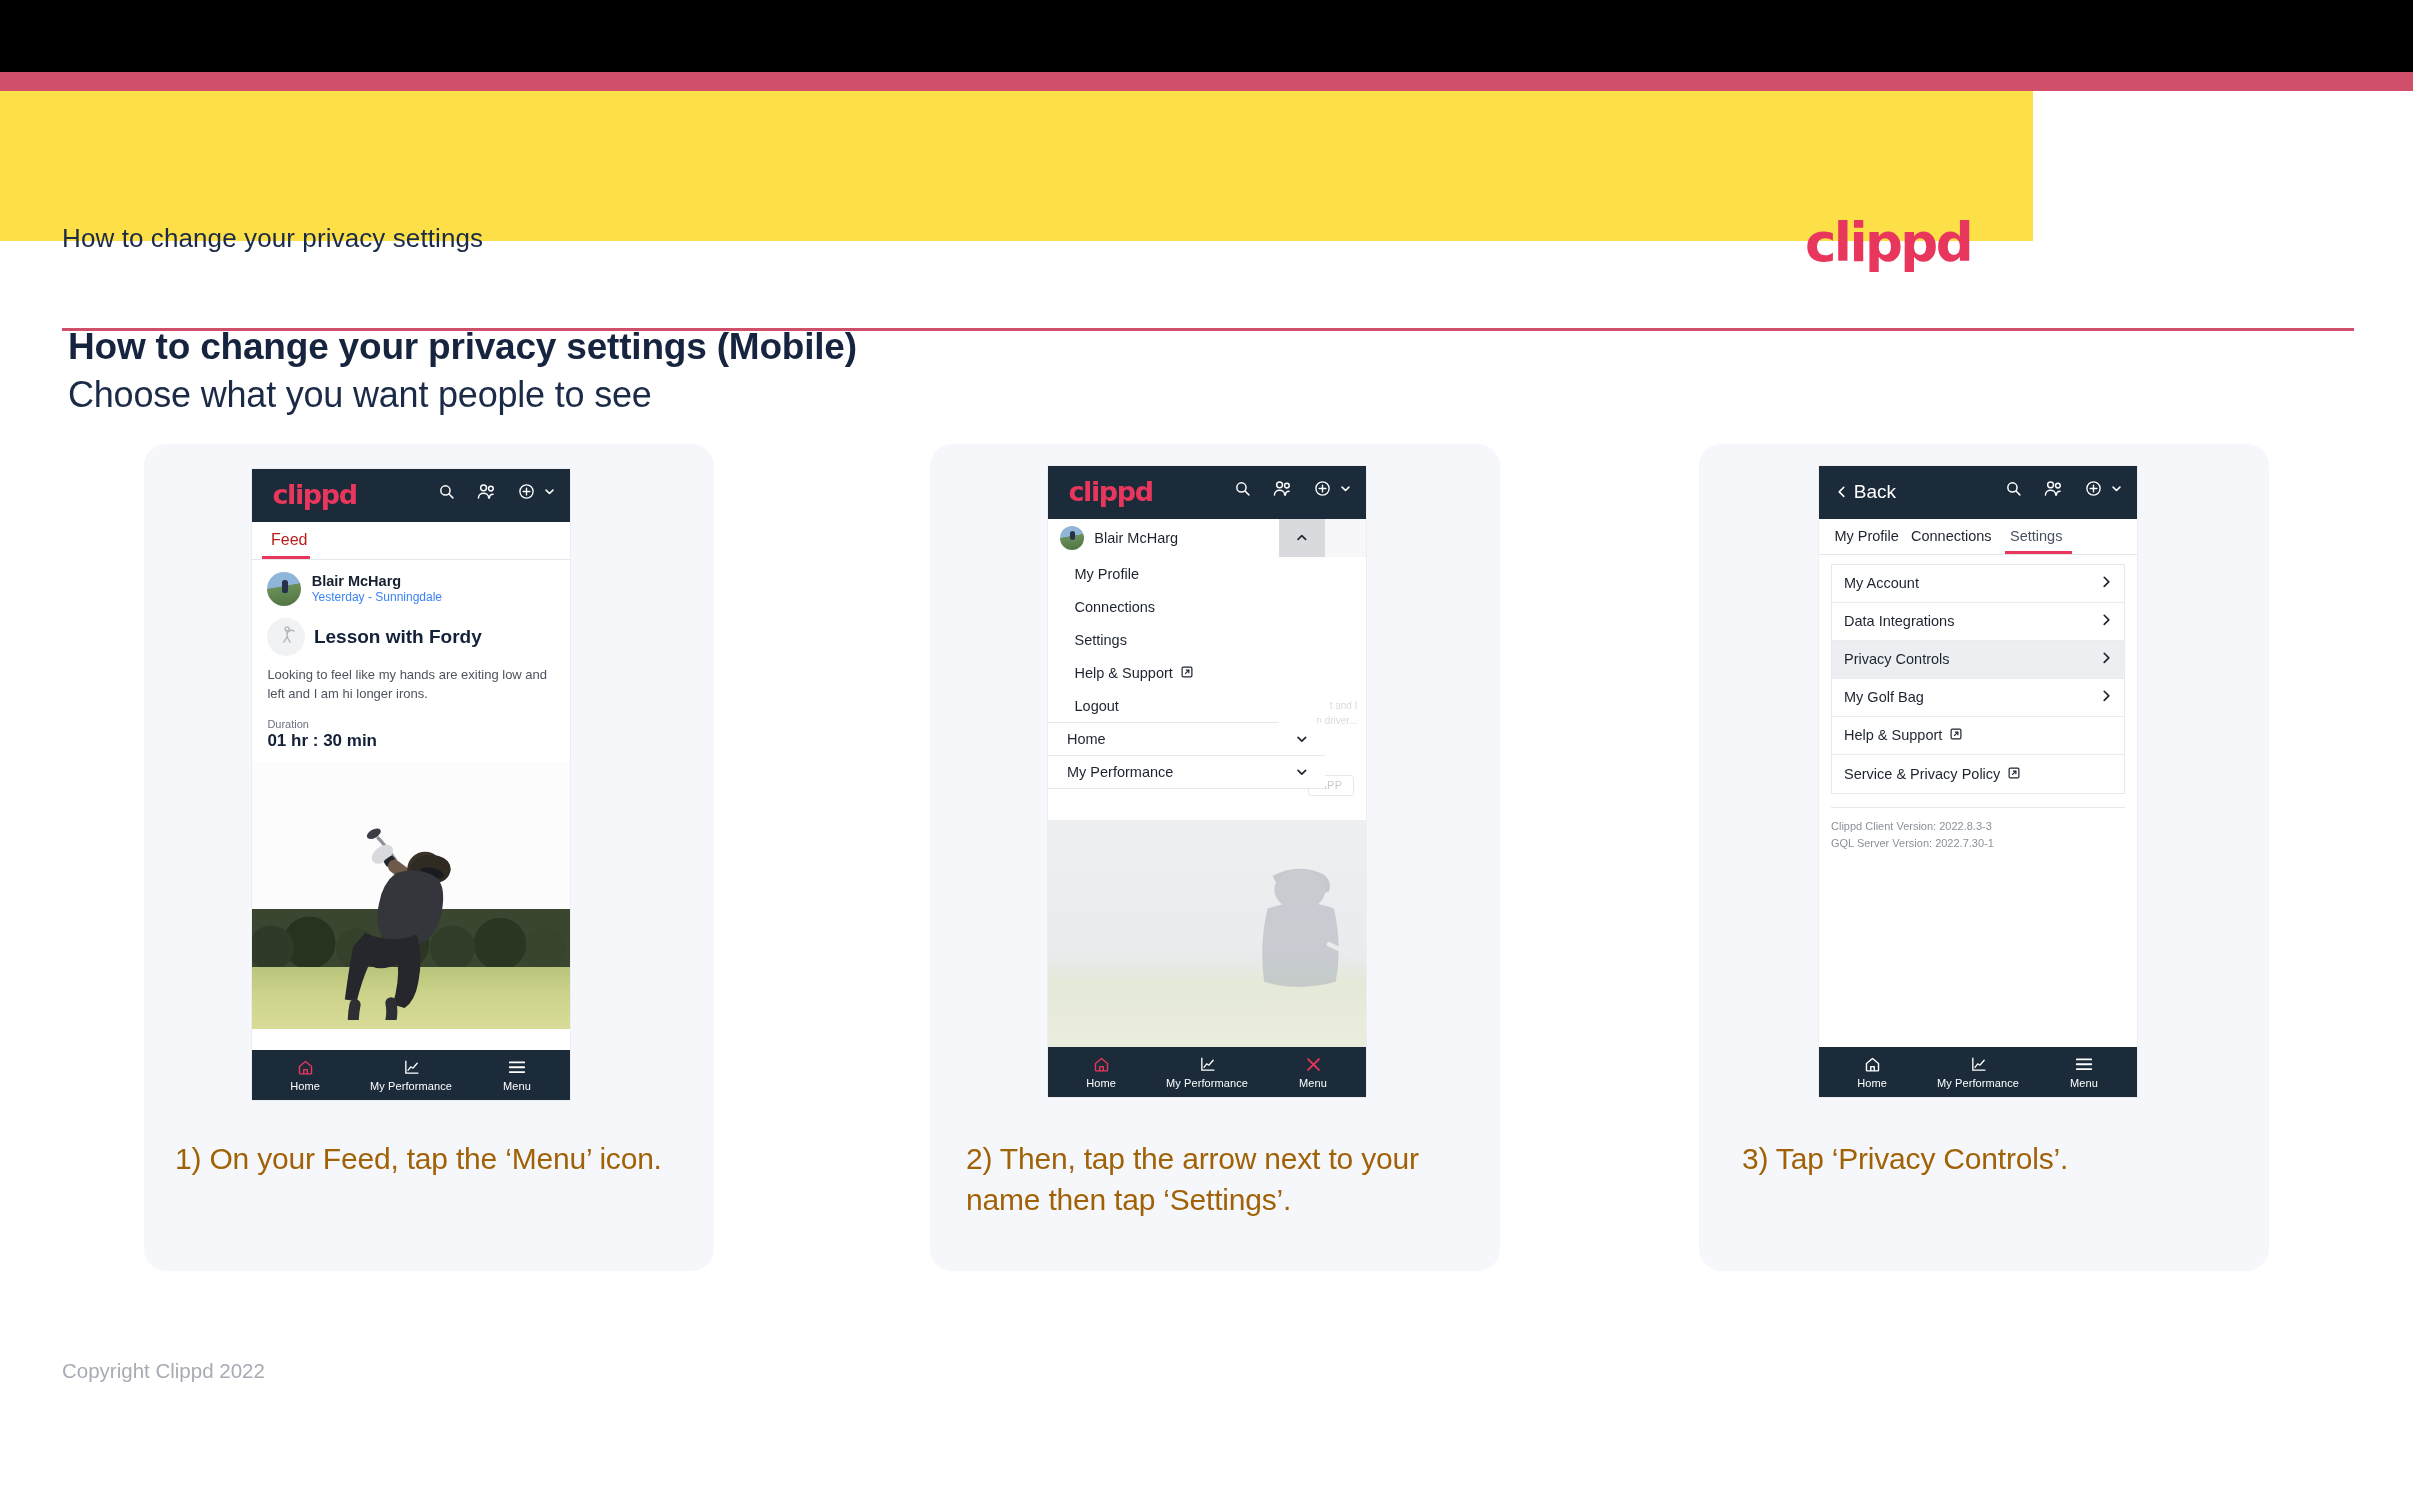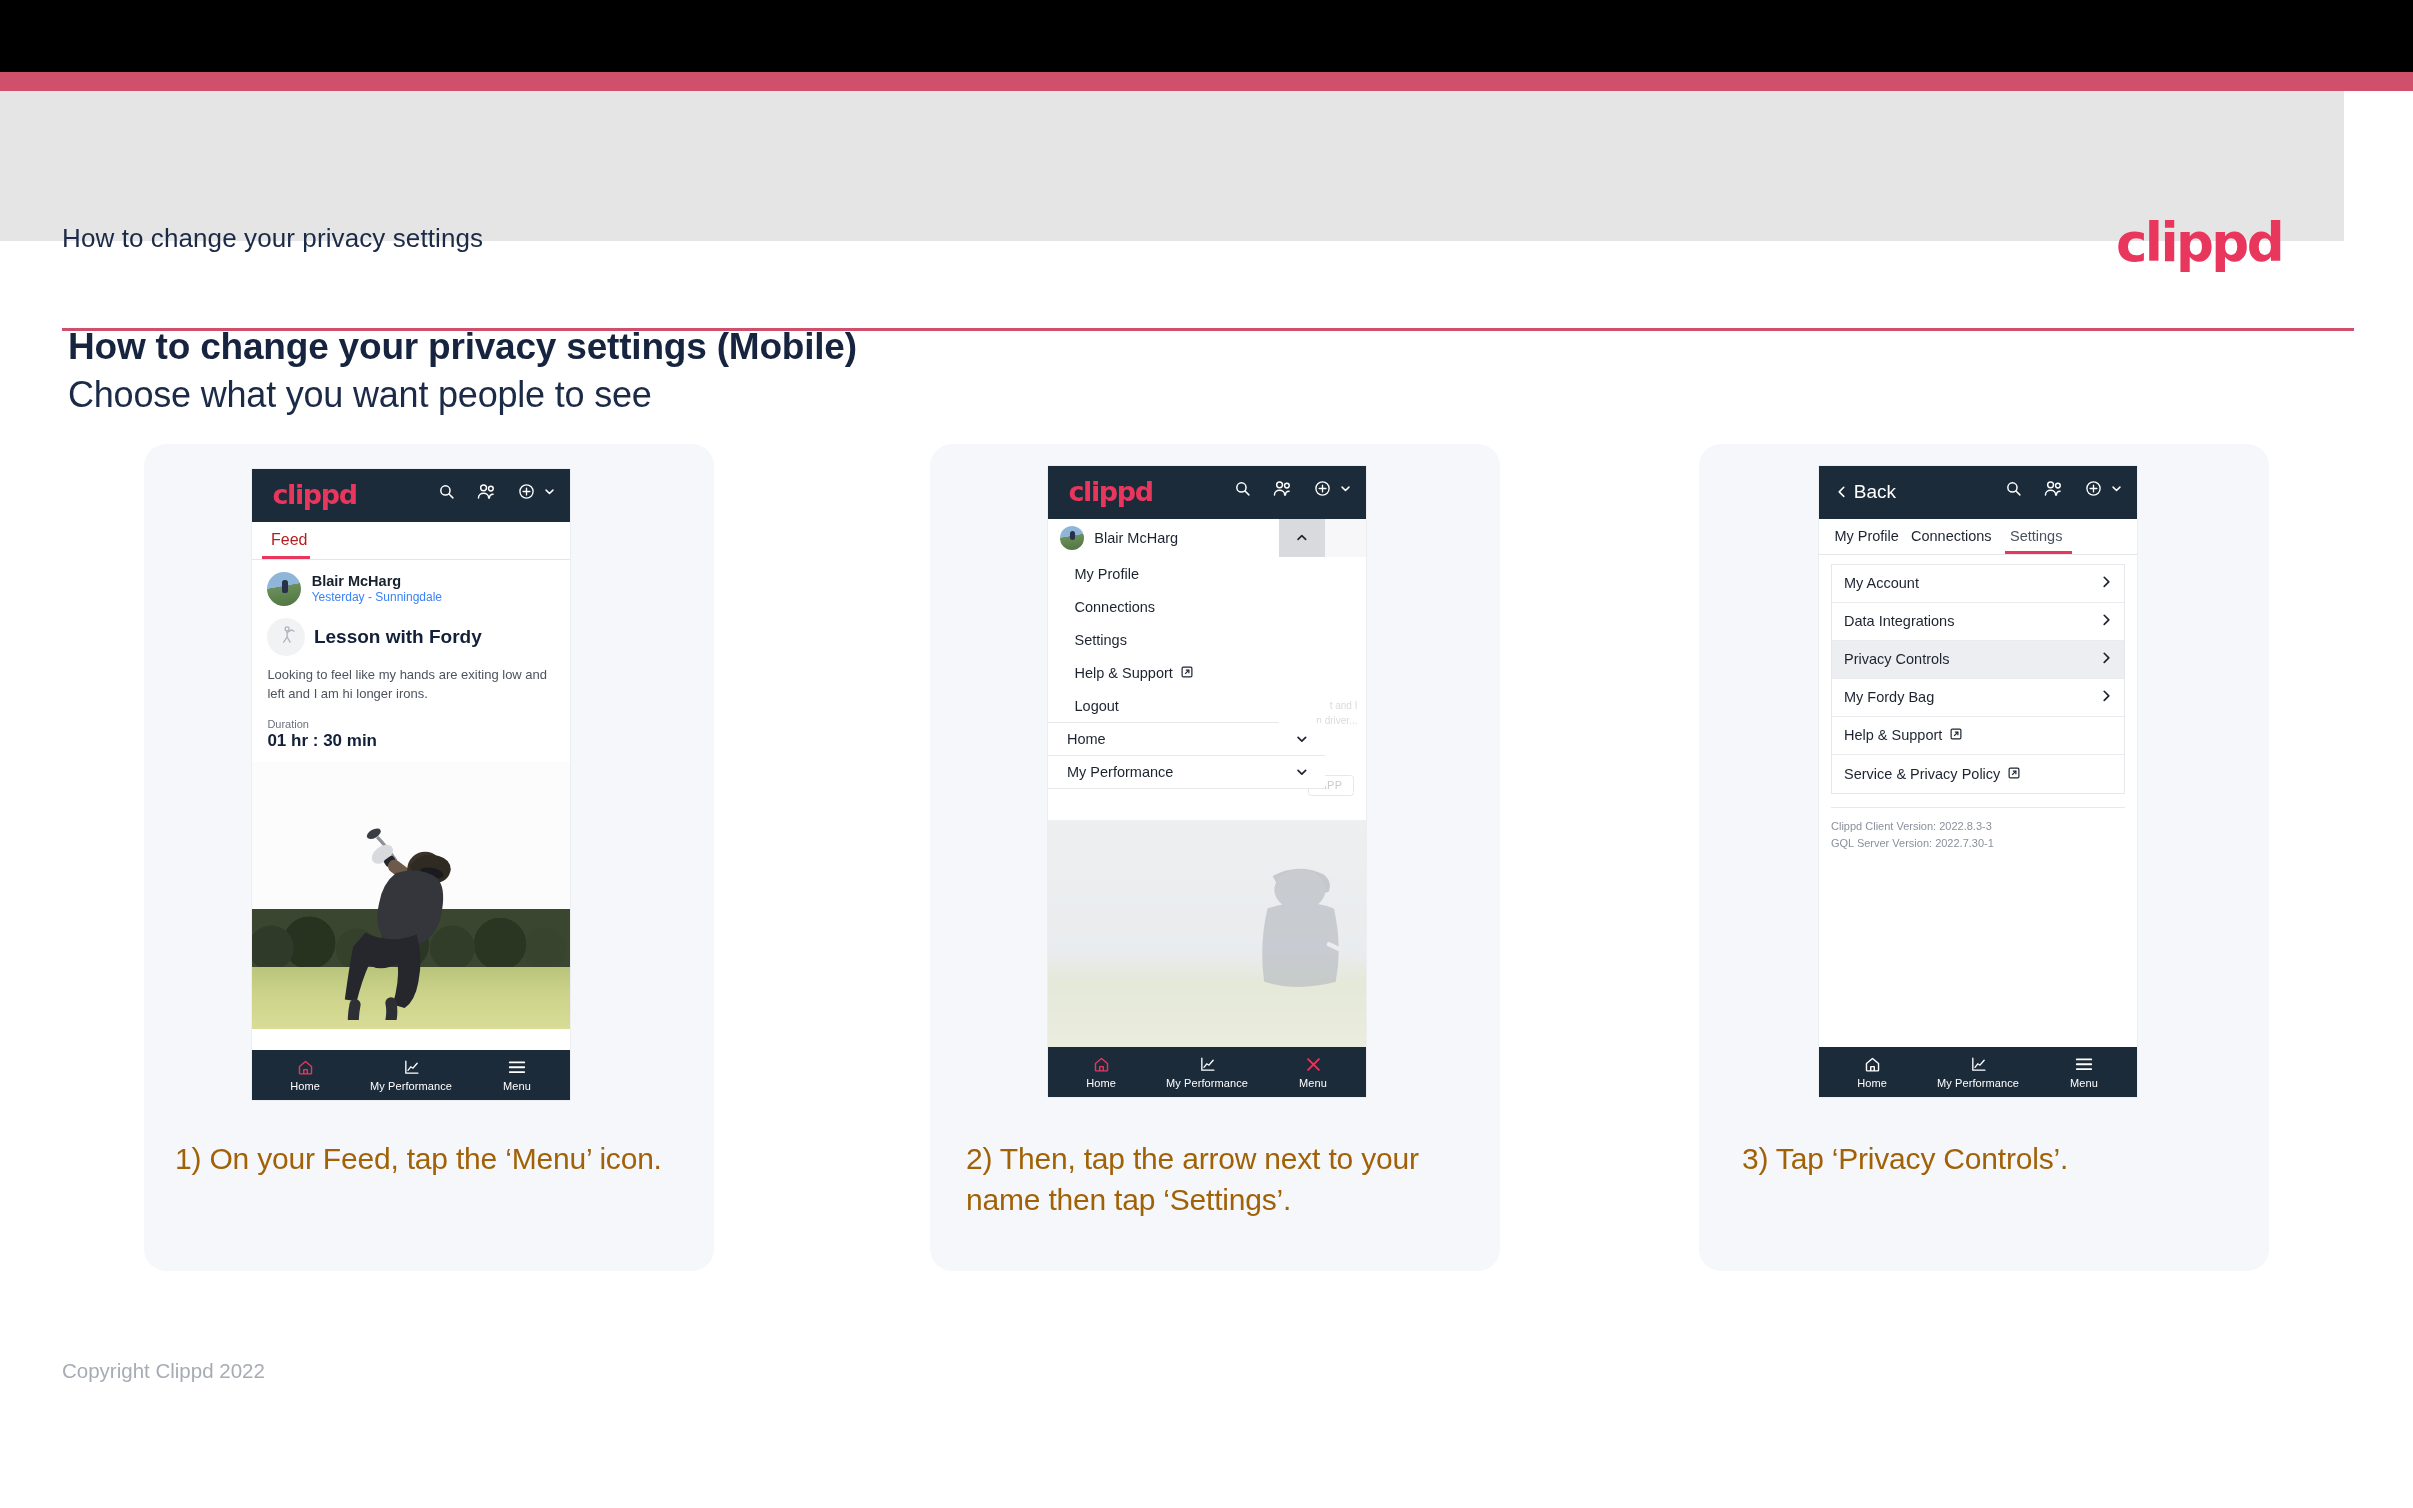--- a/index.html
+++ b/index.html
@@ -8,21 +8,21 @@
     background: #ffffff;
     font-family: "Liberation Sans", sans-serif;
     overflow: hidden;
   }
 
   
   .top-black { position:absolute; left:0; top:0; width:2413px; height:72px; background:#000000; }
   .top-stripe { position:absolute; left:0; top:72px; width:2413px; height:19px; background:#d4four; }
   .top-stripe { background:#d04f6b; }
 
-  .slide-header { position:absolute; left:0; top:91px; width:2344px; height:150px; background:#e5e5e5; }
+  .slide-header { position:absolute; left:0; top:91px; width:2033px; height:150px; background:#fde047; }
   .header-title {
     position:absolute; left:62px; top:132px;
     font-size:26px; color:#1b2a47; letter-spacing:0.1px;
   }
   .brand-logo {
     position:absolute; right:62px; top:125px;
     font-size:53px; font-weight:bold; color:#e8365d;
     letter-spacing:-2.6px; line-height:1;
     font-family:"DejaVu Sans", sans-serif;
   }
@@ -566,21 +566,21 @@
         </div>
         <div class="set-item sel">
           <span class="lbl">Privacy Controls</span>
           <span>
             <svg width="11" height="13.7" viewBox="0 0 14 18" fill="none" stroke="#20262f" stroke-width="2.2" stroke-linecap="round" stroke-linejoin="round">
                 <polyline points="4,3 10,9 4,15"></polyline>
               </svg>
           </span>
         </div>
         <div class="set-item">
-          <span class="lbl">My Fordy Bag</span>
+          <span class="lbl">My Golf Bag</span>
           <span>
             <svg width="11" height="13.7" viewBox="0 0 14 18" fill="none" stroke="#20262f" stroke-width="2.2" stroke-linecap="round" stroke-linejoin="round">
                 <polyline points="4,3 10,9 4,15"></polyline>
               </svg>
           </span>
         </div>
         <div class="set-item">
           <span class="lbl">
             <span>Help &amp; Support</span>
             <span>

